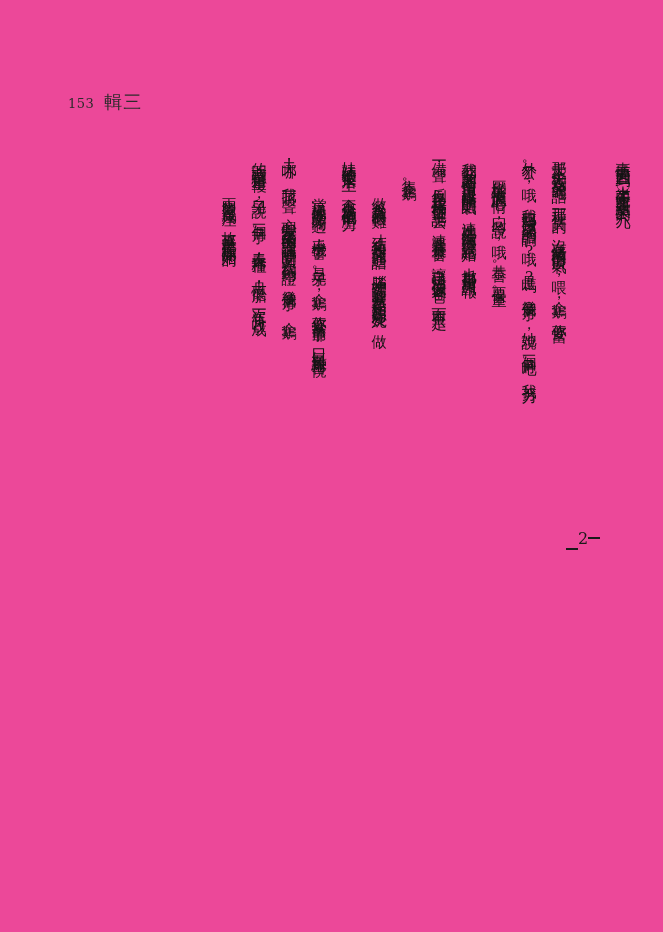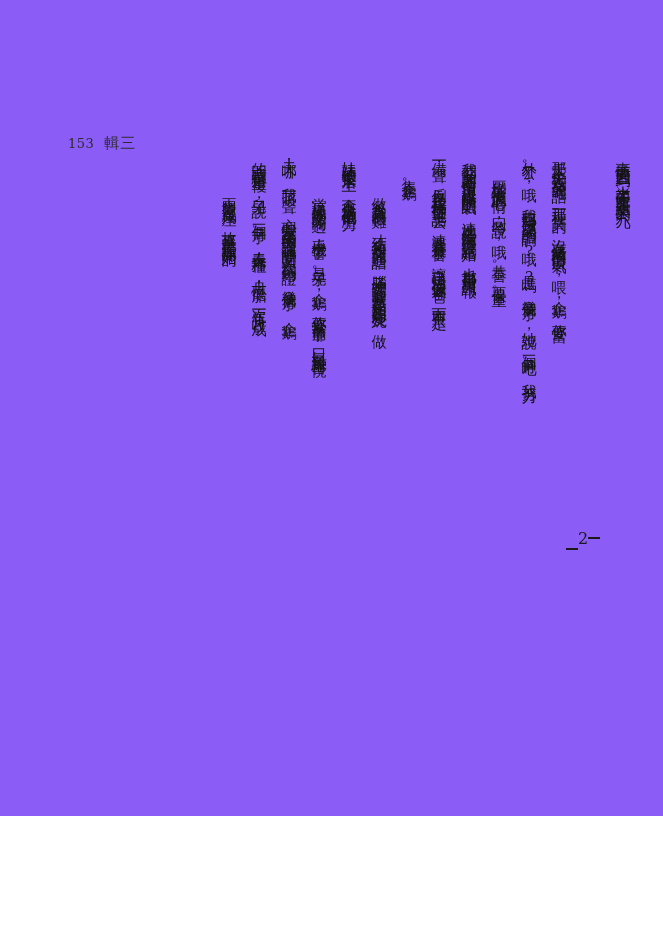--- a/index.html
+++ b/index.html
@@ -11,43 +11,42 @@
     width: 663px;
     height: 932px;
     overflow: hidden;
     font-family: "DejaVu Serif", "Liberation Serif", serif;
     color: #111111;
   }
 
   .page {
     position: relative;
     width: 663px;
-    height: 816px;
-    background: #8b5cf6;
+    height: 932px;
+    background: #ec4899;
   }
 
   
   .running-head {
     position: absolute;
     top: 90px;
     left: 68px;
     display: flex;
     align-items: baseline;
     gap: 10px;
     color: #2b2b2b;
   }
   .folio {
     font-size: 13px;
     letter-spacing: 0.5px;
     font-family: "DejaVu Serif", "Liberation Serif", serif;
   }
   .head-title {
-    font-size: 15px;
+    font-size: 18px;
     letter-spacing: 1px;
-    margin-top: 44px;
   }
 
   
   .body-area {
     position: absolute;
     top: 150px;
     left: 40px;
     width: 590px;
     height: 740px;
     display: flex;

